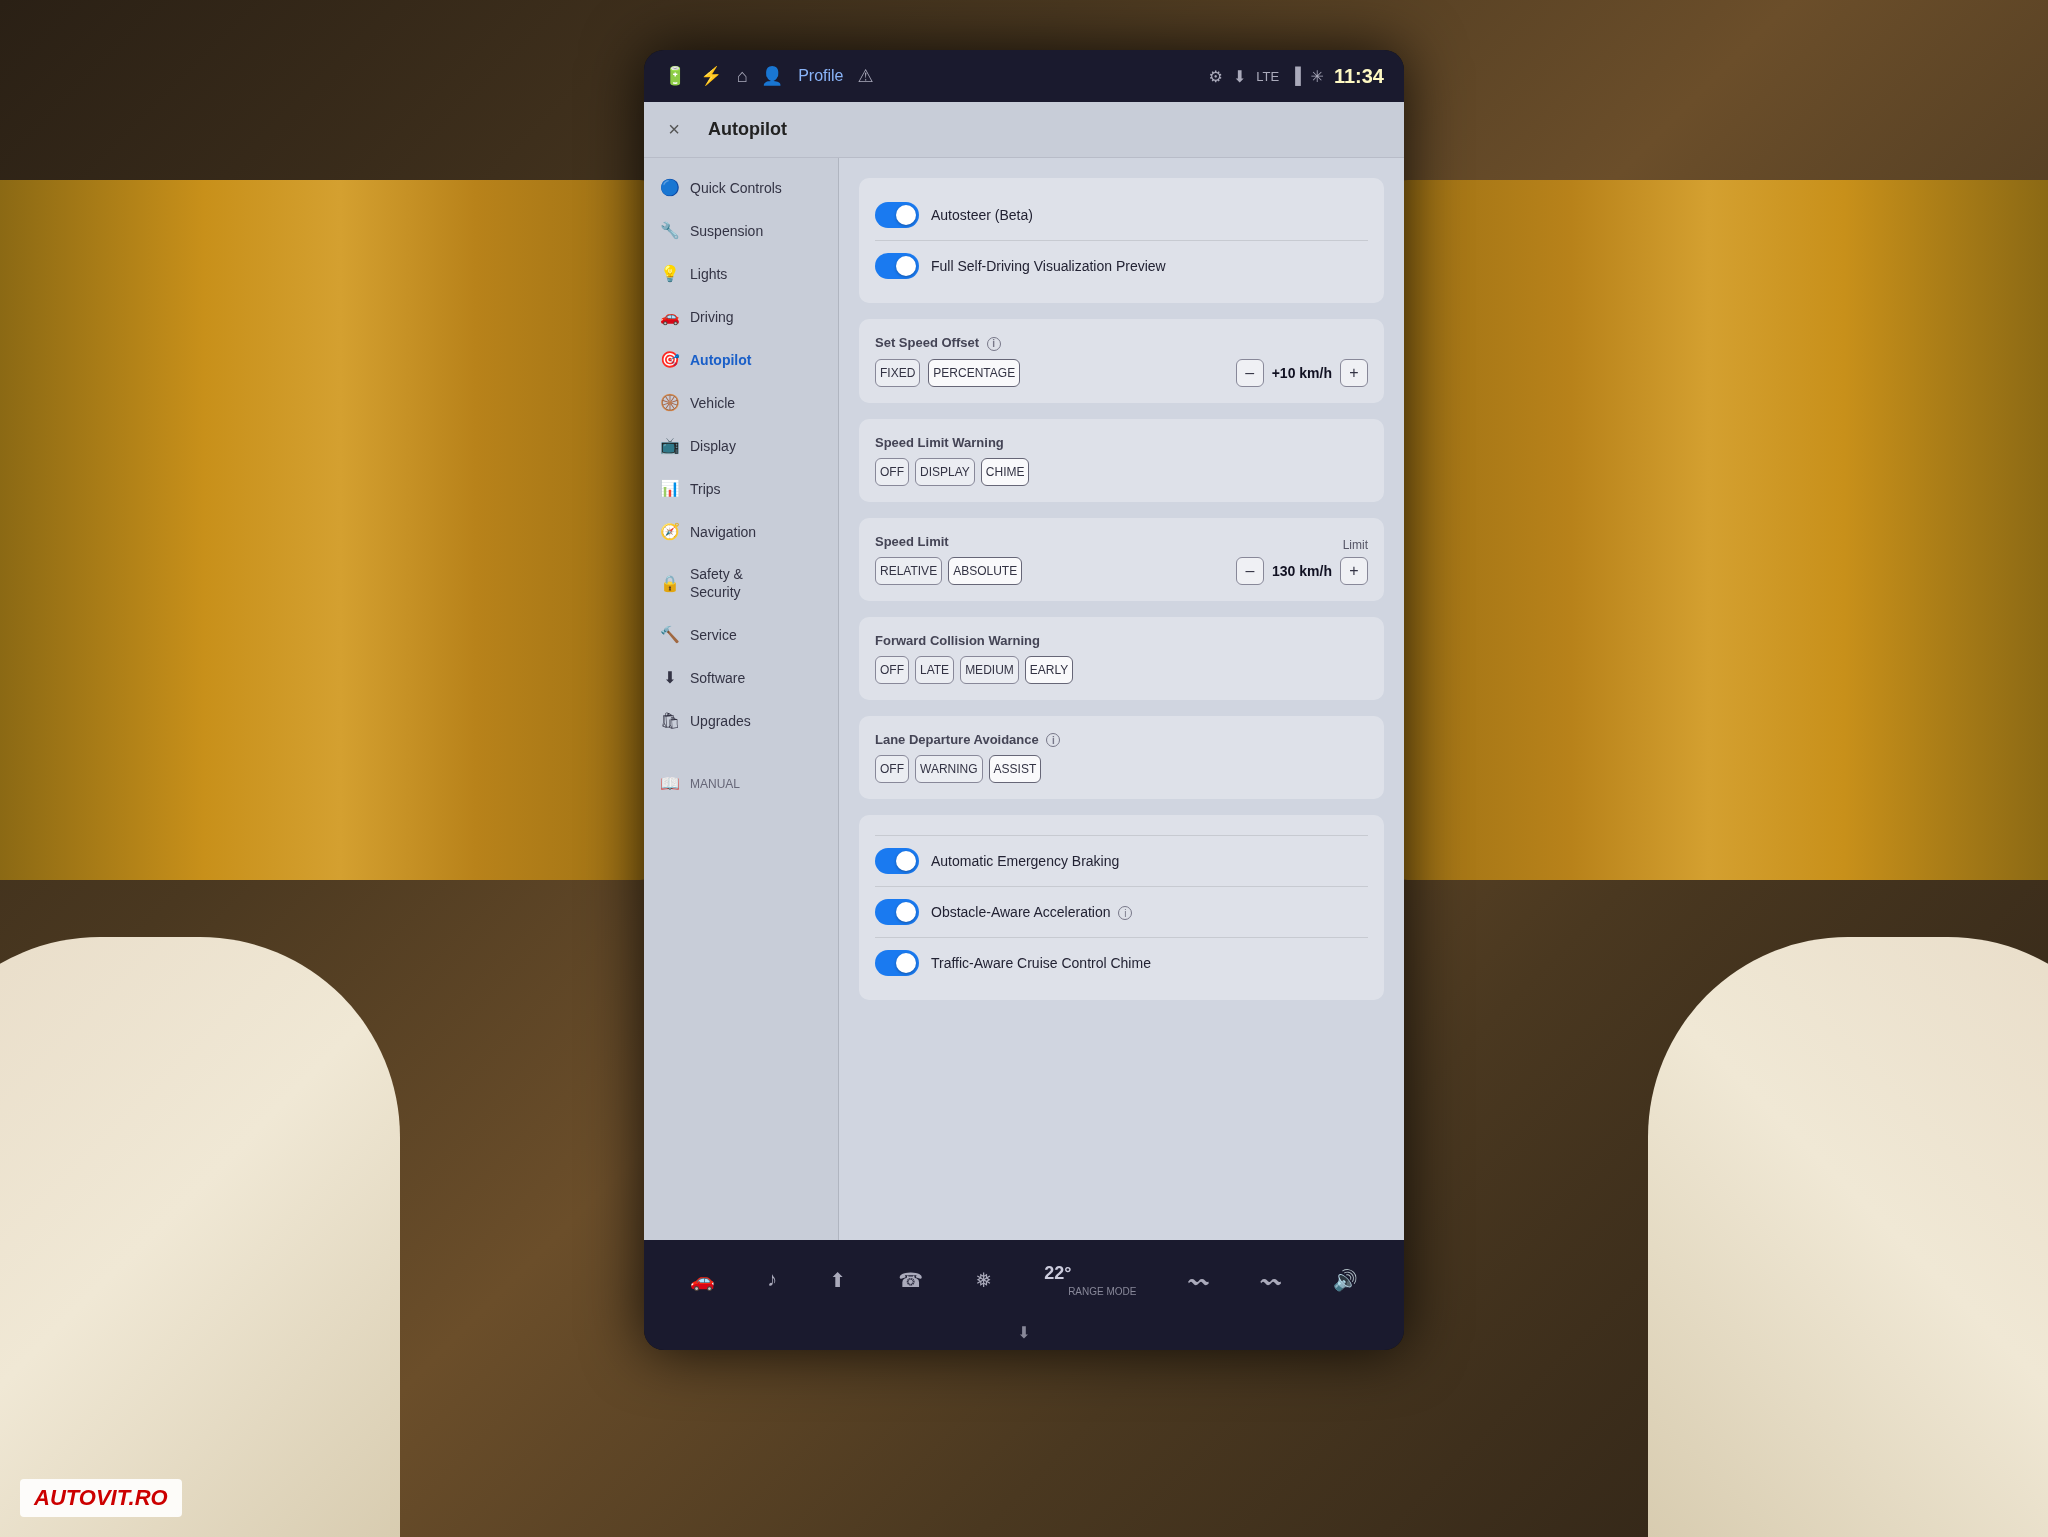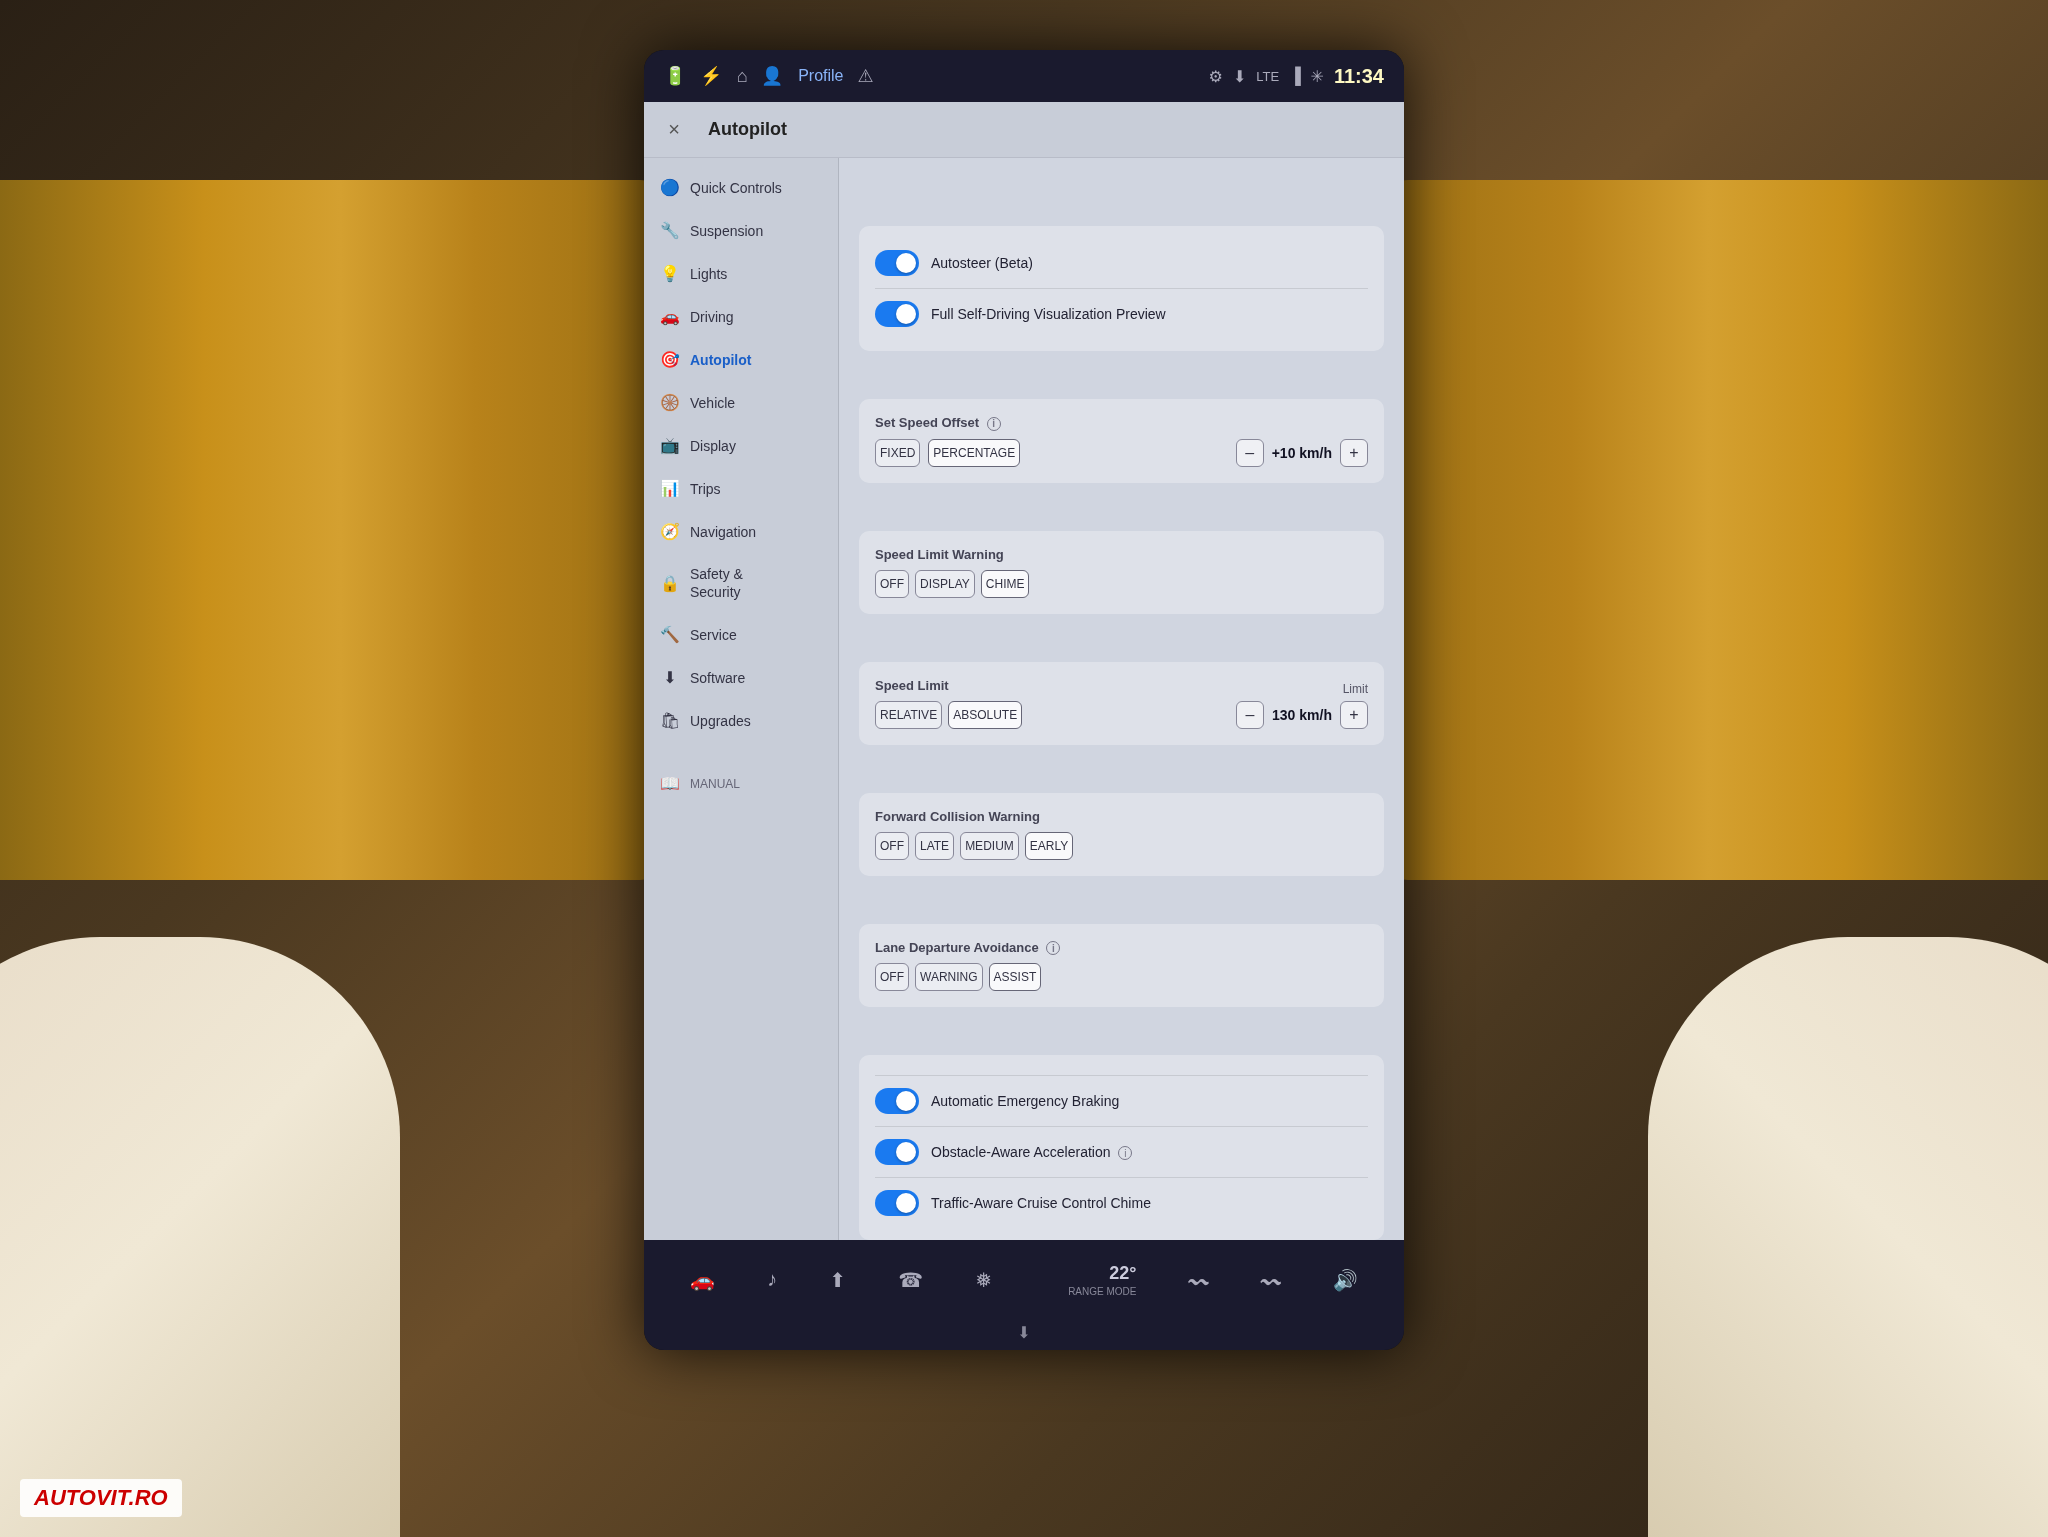--- a/index.html
+++ b/index.html
@@ -194,21 +194,20 @@
       padding: 20px;
       background: #d0d5e0;
     }
 
     
     .section {
       background: rgba(255,255,255,0.3);
       border-radius: 10px;
       padding: 16px;
       margin-bottom: 16px;
-      margin-top: 48px;
     }
 
     
     .toggle-row {
       display: flex;
       align-items: center;
       gap: 12px;
       padding: 8px 0;
     }
     .toggle-label {
@@ -342,21 +341,21 @@
     .bottom-icon {
       display: flex;
       flex-direction: column;
       align-items: center;
       gap: 2px;
       cursor: pointer;
     }
     .climate-center {
       display: flex;
       flex-direction: column;
-      align-items: flex-end;
+      align-items: flex-start;
       color: #ccd;
     }
     .climate-temp {
       font-size: 18px;
       font-weight: 600;
     }
     .climate-sub {
       font-size: 10px;
       color: #889;
       padding-left: 24px;

